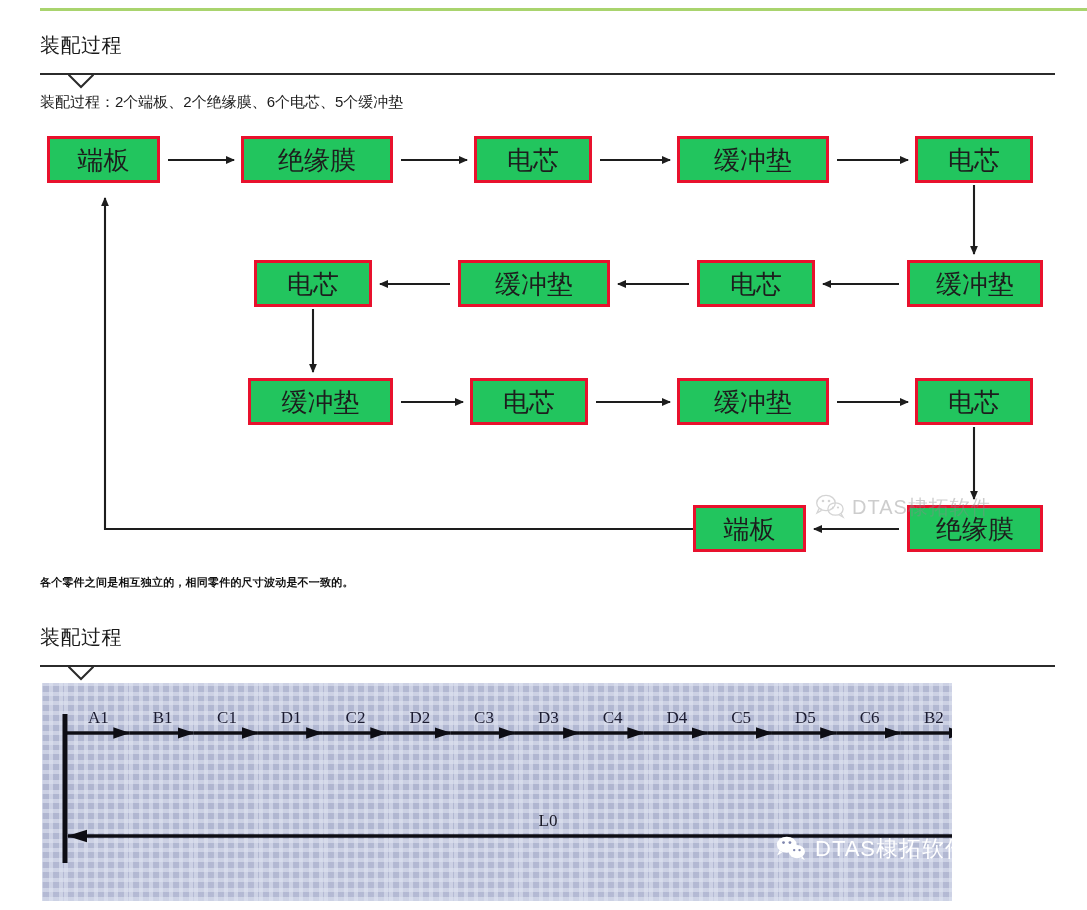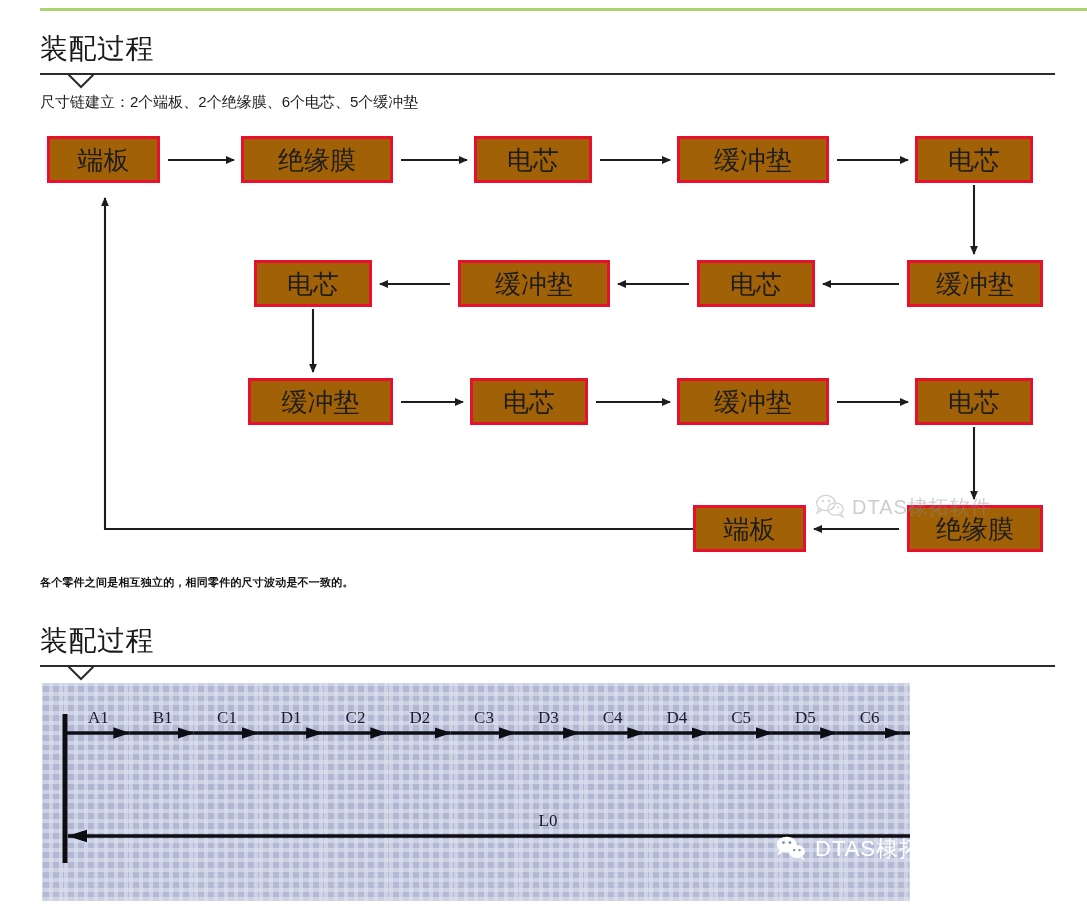--- a/index.html
+++ b/index.html
@@ -22,21 +22,21 @@
     left: 40px;
     top: 8px;
     width: 1047px;
     height: 3px;
     background: #a9d46e;
   }
 
   
   .section-heading {
     position: absolute;
-    font-size: 28px;
+    font-size: 20px;
     line-height: 1;
     letter-spacing: 0.5px;
     color: #1a1a1a;
     white-space: nowrap;
   }
   #heading-assembly { left: 40px; top: 35px; }
   #heading-chain    { left: 40px; top: 627px; }
 
   
   .heading-rule {
@@ -90,21 +90,21 @@
   #flow-diagram {
     position: absolute;
     left: 0;
     top: 120px;
     width: 1087px;
     height: 445px;
   }
   .node {
     position: absolute;
     border: 3px solid #e8112d;
-    background: #a16207;
+    background: #22c55e;
     box-sizing: border-box;
     display: flex;
     align-items: center;
     justify-content: center;
     font-size: 26px;
     line-height: 1;
     color: #1d1d1d;
     white-space: nowrap;
   }
   #flow-svg {
@@ -134,26 +134,25 @@
     letter-spacing: 1px;
     white-space: nowrap;
   }
   .wechat-mark { display: block; }
 
   
   #chain-panel {
     position: absolute;
     left: 42px;
     top: 683px;
-    width: 844px;
+    width: 910px;
     height: 218px;
     background:
       linear-gradient(180deg, #7e85ae 0%, #777fa9 48%, #8289b2 100%);
     overflow: hidden;
-    padding-left: 24px;
   }
   #chain-grid {
     position: absolute;
     left: 0; top: 0;
     width: 100%;
     height: 100%;
     background-image:
       repeating-linear-gradient(to right,
         rgba(222,226,240,0.60) 0px, rgba(222,226,240,0.60) 4px,
         rgba(222,226,240,0) 4px, rgba(222,226,240,0) 10px),
@@ -218,21 +217,21 @@
 
 <div class="heading-rule" id="rule-assembly">
   <div class="bar"></div>
   <div class="notch">
     <svg width="26" height="15" viewBox="0 0 26 15">
       <polyline points="0,0 13,13 26,0" fill="none" stroke="#2b2b2b" stroke-width="2"></polyline>
     </svg>
   </div>
 </div>
 
-<div class="sub-caption">尺寸链建立：2个端板、2个绝缘膜、6个电芯、5个缓冲垫</div>
+<div class="sub-caption">装配过程：2个端板、2个绝缘膜、6个电芯、5个缓冲垫</div>
 
 <div id="flow-diagram">
 
   <svg id="flow-svg" viewBox="0 0 1087 445">
     <defs>
       <marker id="ah" markerWidth="9" markerHeight="9" refX="8" refY="4.5" orient="auto" markerUnits="userSpaceOnUse">
         <polygon points="0,0.6 9,4.5 0,8.4" fill="#1d1d1d"></polygon>
       </marker>
     </defs>
     <g stroke="#1d1d1d" stroke-width="2.1" fill="none" marker-end="url(#ah)">

